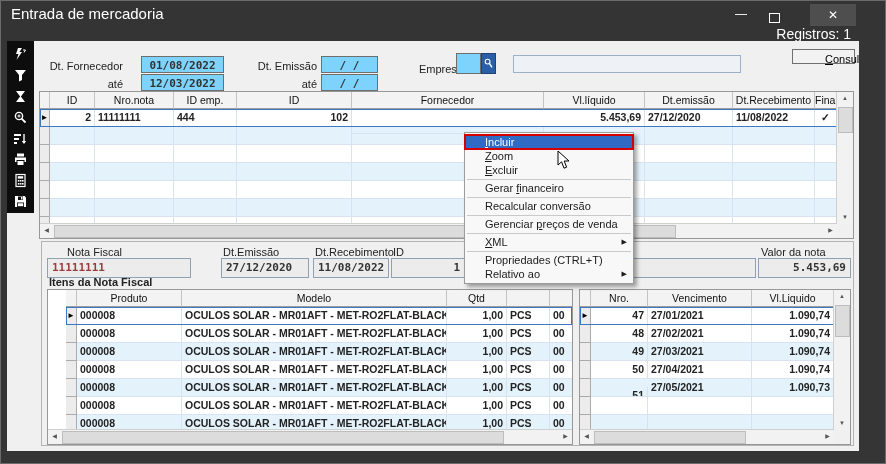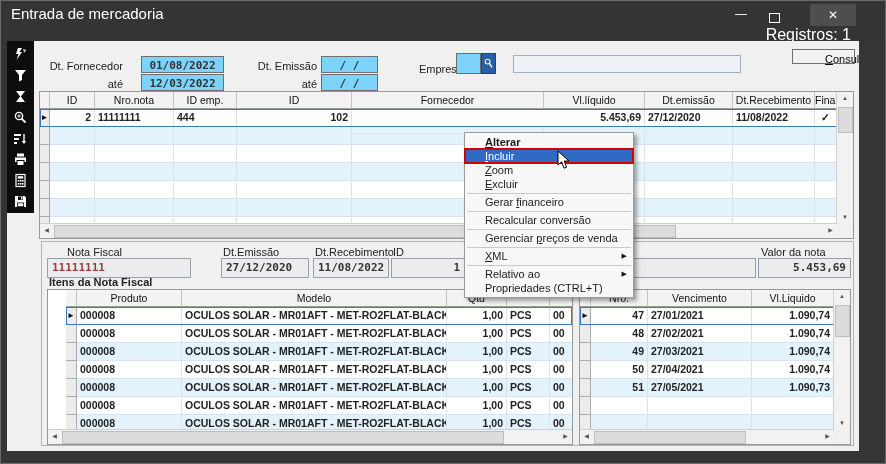--- a/index.html
+++ b/index.html
@@ -7,21 +7,21 @@
           font-family:"Liberation Sans",sans-serif;overflow:hidden;}
   
   .titlebar{position:absolute;left:0;top:0;width:100%;height:40px;background:#343434;}
   .win-title{position:absolute;left:10px;top:4px;font-size:15px;color:#fff;}
   .btn-min,.btn-max{position:absolute;top:8px;width:22px;height:16px;color:#fff;text-align:center;cursor:default;}
   .btn-min{left:729px;font-size:12px;line-height:10px;}
   .btn-max{left:762px;}
   .maxbox{display:inline-block;width:9px;height:8px;border:1.5px solid #fff;margin-top:3px;}
   .btn-close{position:absolute;left:809px;top:3px;width:46px;height:22px;background:#4e4e4e;color:#fff;
              text-align:center;line-height:22px;font-size:12px;}
-  .reg-link{position:absolute;right:34px;top:25px;font-size:16px;color:#fff;text-decoration:underline;}
+  .reg-link{position:absolute;right:34px;top:25px;font-size:14px;color:#fff;}
   
   .content{position:absolute;left:6px;top:40px;width:852px;height:410px;background:#f0f0f0;overflow:hidden;}
   
   .toolbar{position:absolute;left:0;top:0;width:27px;height:172px;background:#0d0d0d;padding-top:3px;box-sizing:border-box;}
   .tb-btn{width:27px;height:21px;display:flex;align-items:center;justify-content:center;}
   
   .lbl{position:absolute;font-size:11px;color:#222;white-space:nowrap;}
   .lbl.r{text-align:right;}
   .lbl.b{font-weight:bold;}
   .field{position:absolute;box-sizing:border-box;border:1px solid #91a0b0;background:#ececec;
@@ -405,21 +405,21 @@
             <div class="gc ar" style="width: 82px;">1.090,74</div>
           </div>
           <div class="g-row">
             <div class="gc selcol" style="width: 11px;"></div>
             <div class="gc ar" style="width: 57px;">50</div>
             <div class="gc" style="width: 104px;">27/04/2021</div>
             <div class="gc ar" style="width: 82px;">1.090,74</div>
           </div>
           <div class="g-row alt">
             <div class="gc selcol" style="width: 11px;"></div>
-            <div class="gc ar" style="width: 57px;">51</div>
+            <div class="gc ar" style="width: 57px; margin-top: 8px;">51</div>
             <div class="gc" style="width: 104px;">27/05/2021</div>
             <div class="gc ar" style="width: 82px;">1.090,73</div>
           </div>
           <div class="g-row">
             <div class="gc selcol" style="width: 11px;"></div>
             <div class="gc ar" style="width: 57px;"></div>
             <div class="gc" style="width: 104px;"></div>
             <div class="gc ar" style="width: 82px;"></div>
           </div>
           <div class="g-row alt">
@@ -436,35 +436,34 @@
       </div>
       <div class="sbh with-v">
         <div class="sb-left">◀</div>
         <div class="sbh-thumb" style="left:14px;width:150px;"></div>
         <div class="sb-right">▶</div>
       </div>
       <div class="sb-corner"></div>
     </div>
 
     <div class="menu" id="context-menu">
-        <div class="menu-item bold"><u>A</u>lterar</div>
         <div class="menu-item sel"><u>I</u>ncluir</div>
         <div class="menu-item"><u>Z</u>oom</div>
         <div class="menu-item"><u>E</u>xcluir</div>
         <div class="menu-sep"></div>
         <div class="menu-item">Gerar <u>f</u>inanceiro</div>
         <div class="menu-sep"></div>
         <div class="menu-item">Recalcular conversão</div>
         <div class="menu-sep"></div>
         <div class="menu-item">Gerenciar <u>p</u>reços de venda</div>
         <div class="menu-sep"></div>
         <div class="menu-item"><u>X</u>ML<span class="sub-arrow">▶</span></div>
         <div class="menu-sep"></div>
+        <div class="menu-item">Propriedades (CTRL+T)</div>
         <div class="menu-item">Relativo ao<span class="sub-arrow">▶</span></div>
-        <div class="menu-item">Propriedades (CTRL+T)</div>
       </div>
 
     <svg class="cursor" width="13" height="20" viewBox="0 0 13 20">
       <path d="M1 1 L1 15 L4.6 11.8 L7 18.2 L9.6 17.2 L7.2 11 L12 11 Z" fill="#fff" stroke="#000" stroke-width="1"></path>
     </svg>
 
   </div>
 </div>
 
 </body></html>

